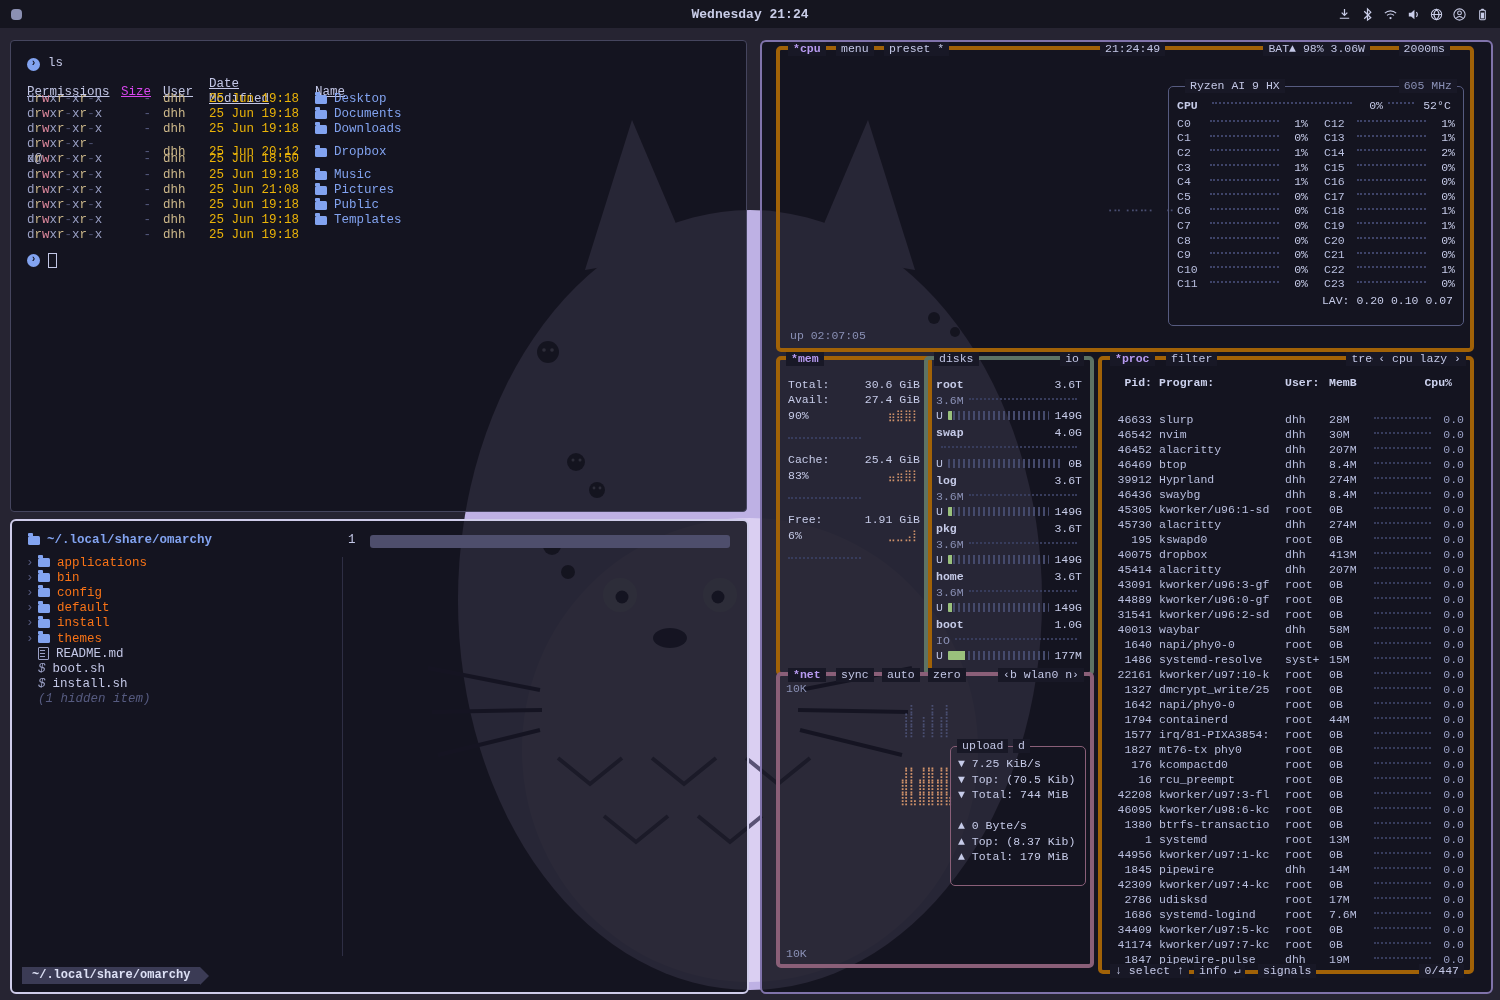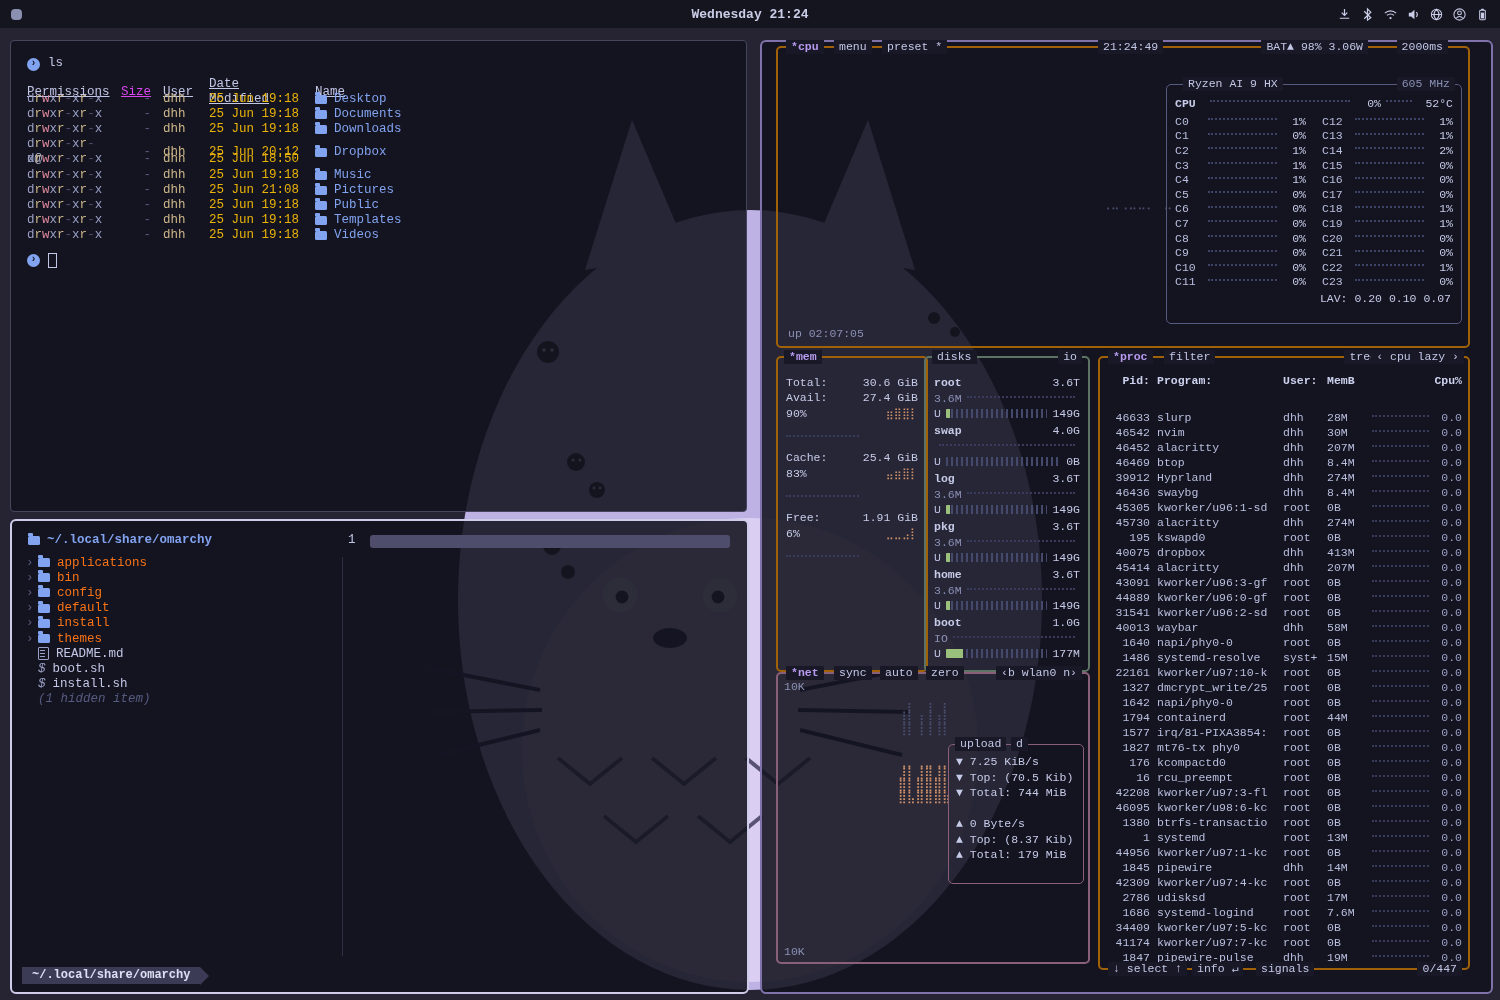--- a/index.html
+++ b/index.html
@@ -63,37 +63,37 @@
   .fm-name.t-dir{color:#f97316;}
   .fm-name.t-doc,.fm-name.t-script{color:#c3c7e6;}
   .fm-name.t-hidden{color:#565b80;font-style:italic;}
   .fm-status{position:absolute;left:10px;bottom:8px;display:flex;align-items:center;height:17px;}
   .fm-seg{background:#3b3b55;color:#dde0f5;font-weight:700;padding:1px 10px 2px;font-size:12px;}
   .fm-seg-arrow{width:0;height:0;border-top:9px solid transparent;border-bottom:9px solid transparent;
                 border-left:9px solid #3b3b55;}
 
   
   .btop{position:relative;height:100%;font-size:11.5px;color:#b9bfdf;}
-  .bbox{position:absolute;border:2px solid #a16207;border-radius:5px;}
+  .bbox{position:absolute;border:4px solid #a16207;border-radius:5px;}
   .btab,.btab-b{position:absolute;height:14px;line-height:14px;background:#181826;padding:0 5px;
                 font-size:11.5px;color:#c3c7e6;white-space:nowrap;}
   .btab{top:-8px;} .btab-b{bottom:-8px;}
   .accent{color:#b79af0;font-weight:700;}
   .dim{color:#8a90b5;}
   .cpu-box{left:14px;top:4px;width:690px;height:298px;}
   .cpu-graph{position:absolute;left:324px;top:148px;color:#4a4f72;font-size:12px;}
   .cpu-up{position:absolute;left:10px;bottom:6px;color:#8a90b5;}
   .cpu-panel{position:absolute;left:388px;top:36px;width:296px;height:240px;border:1px solid #565b80;
              border-radius:5px;padding:10px 8px 4px;box-sizing:border-box;}
   .cpu-sum{display:flex;align-items:center;height:16px;}
   .cpu-sum-label{width:30px;font-weight:700;color:#c6cbe8;}
   .meter{flex:1;border-bottom:2px dotted #3e4368;margin:0 5px 4px 5px;}
   .meter-s{width:26px;border-bottom:2px dotted #3e4368;margin:0 5px 4px 5px;}
   .pctv{width:26px;text-align:right;color:#c6cbe8;}
-  .tempv{width:36px;text-align:right;color:#c6cbe8;}
+  .tempv{width:36px;text-align:center;color:#c6cbe8;}
   .core-grid{display:grid;grid-template-columns:1fr 1fr;column-gap:16px;margin-top:3px;}
   .core-col .core-row{display:flex;align-items:center;height:14.6px;}
   .core-label{width:28px;color:#b9bfdf;}
   .core-pct{width:24px;text-align:right;color:#c6cbe8;}
   .lav{text-align:right;margin-top:3px;color:#c6cbe8;padding-right:2px;}
 
   .mem-box{left:14px;top:314px;width:148px;height:312px;}
   .mem-body{padding:18px 8px 0;}
   .mrow{display:flex;align-items:flex-start;height:15px;}
   .mlabel{color:#c6cbe8;} .mval{margin-left:auto;color:#c6cbe8;}
@@ -116,21 +116,21 @@
   .net-box{left:14px;top:630px;width:310px;height:288px;border-color:#8a5f78;}
   .net-scale-t{position:absolute;left:6px;top:6px;color:#8a90b5;}
   .net-scale-b{position:absolute;left:6px;bottom:4px;color:#8a90b5;}
   .net-dim{position:absolute;left:120px;top:26px;color:#4a4f72;white-space:pre;line-height:12px;font-size:12px;}
   .net-orange{position:absolute;left:120px;top:82px;color:#d0926a;white-space:pre;line-height:12px;font-size:12px;}
   .net-panel{position:absolute;left:170px;top:70px;width:136px;height:140px;border:1px solid #8a5f78;
              border-radius:5px;padding:10px 7px 0;box-sizing:border-box;}
   .nline{height:15.5px;color:#c6cbe8;white-space:nowrap;}
 
   .proc-box{left:336px;top:314px;width:368px;height:610px;}
-  .proc-head{position:absolute;left:6px;right:6px;top:16px;display:flex;height:15px;
+  .proc-head{position:absolute;left:6px;right:18px;top:16px;display:flex;height:15px;
              color:#cdd2ee;font-weight:700;}
   .proc-rows{position:absolute;left:6px;right:6px;top:52px;bottom:4px;overflow:hidden;}
   .prow{display:flex;align-items:center;height:15px;color:#b9bfdf;}
   .c-pid{width:44px;text-align:right;flex:none;}
   .c-prog{width:126px;margin-left:7px;white-space:nowrap;overflow:hidden;flex:none;}
   .c-user{width:44px;flex:none;}
   .c-mem{width:40px;text-align:left;flex:none;}
   .c-dots{flex:1;border-bottom:2px dotted #373c5c;margin:0 5px 4px 5px;}
   .c-cpu{width:28px;text-align:right;flex:none;color:#9aa0c5;}
 </style>
@@ -342,24 +342,20 @@
               <i class="icon-folder"></i>
               <span>Templates</span>
             </span>
           </div>
 
           <div class="ls-row">
             <span class="ls-perms"><span class="pc-d">d</span><span class="pc-r">r</span><span class="pc-w">w</span><span class="pc-x">x</span><span class="pc-r">r</span><span class="pc-dash">-</span><span class="pc-x">x</span><span class="pc-r">r</span><span class="pc-dash">-</span><span class="pc-x">x</span></span>
             <span class="ls-size">-</span>
             <span class="ls-user">dhh</span>
             <span class="ls-date">25 Jun 19:18</span>
-            <span class="ls-name">
-              <i class="icon-folder"></i>
-              <span>Videos</span>
-            </span>
           </div>
         </div>
       <div class="prompt-row" style="margin-top:8px">
         <span class="prompt-icon">›</span>
         <span class="cursor"></span>
       </div>
     </div>
   </div>
 
   <div class="win win-bl">

